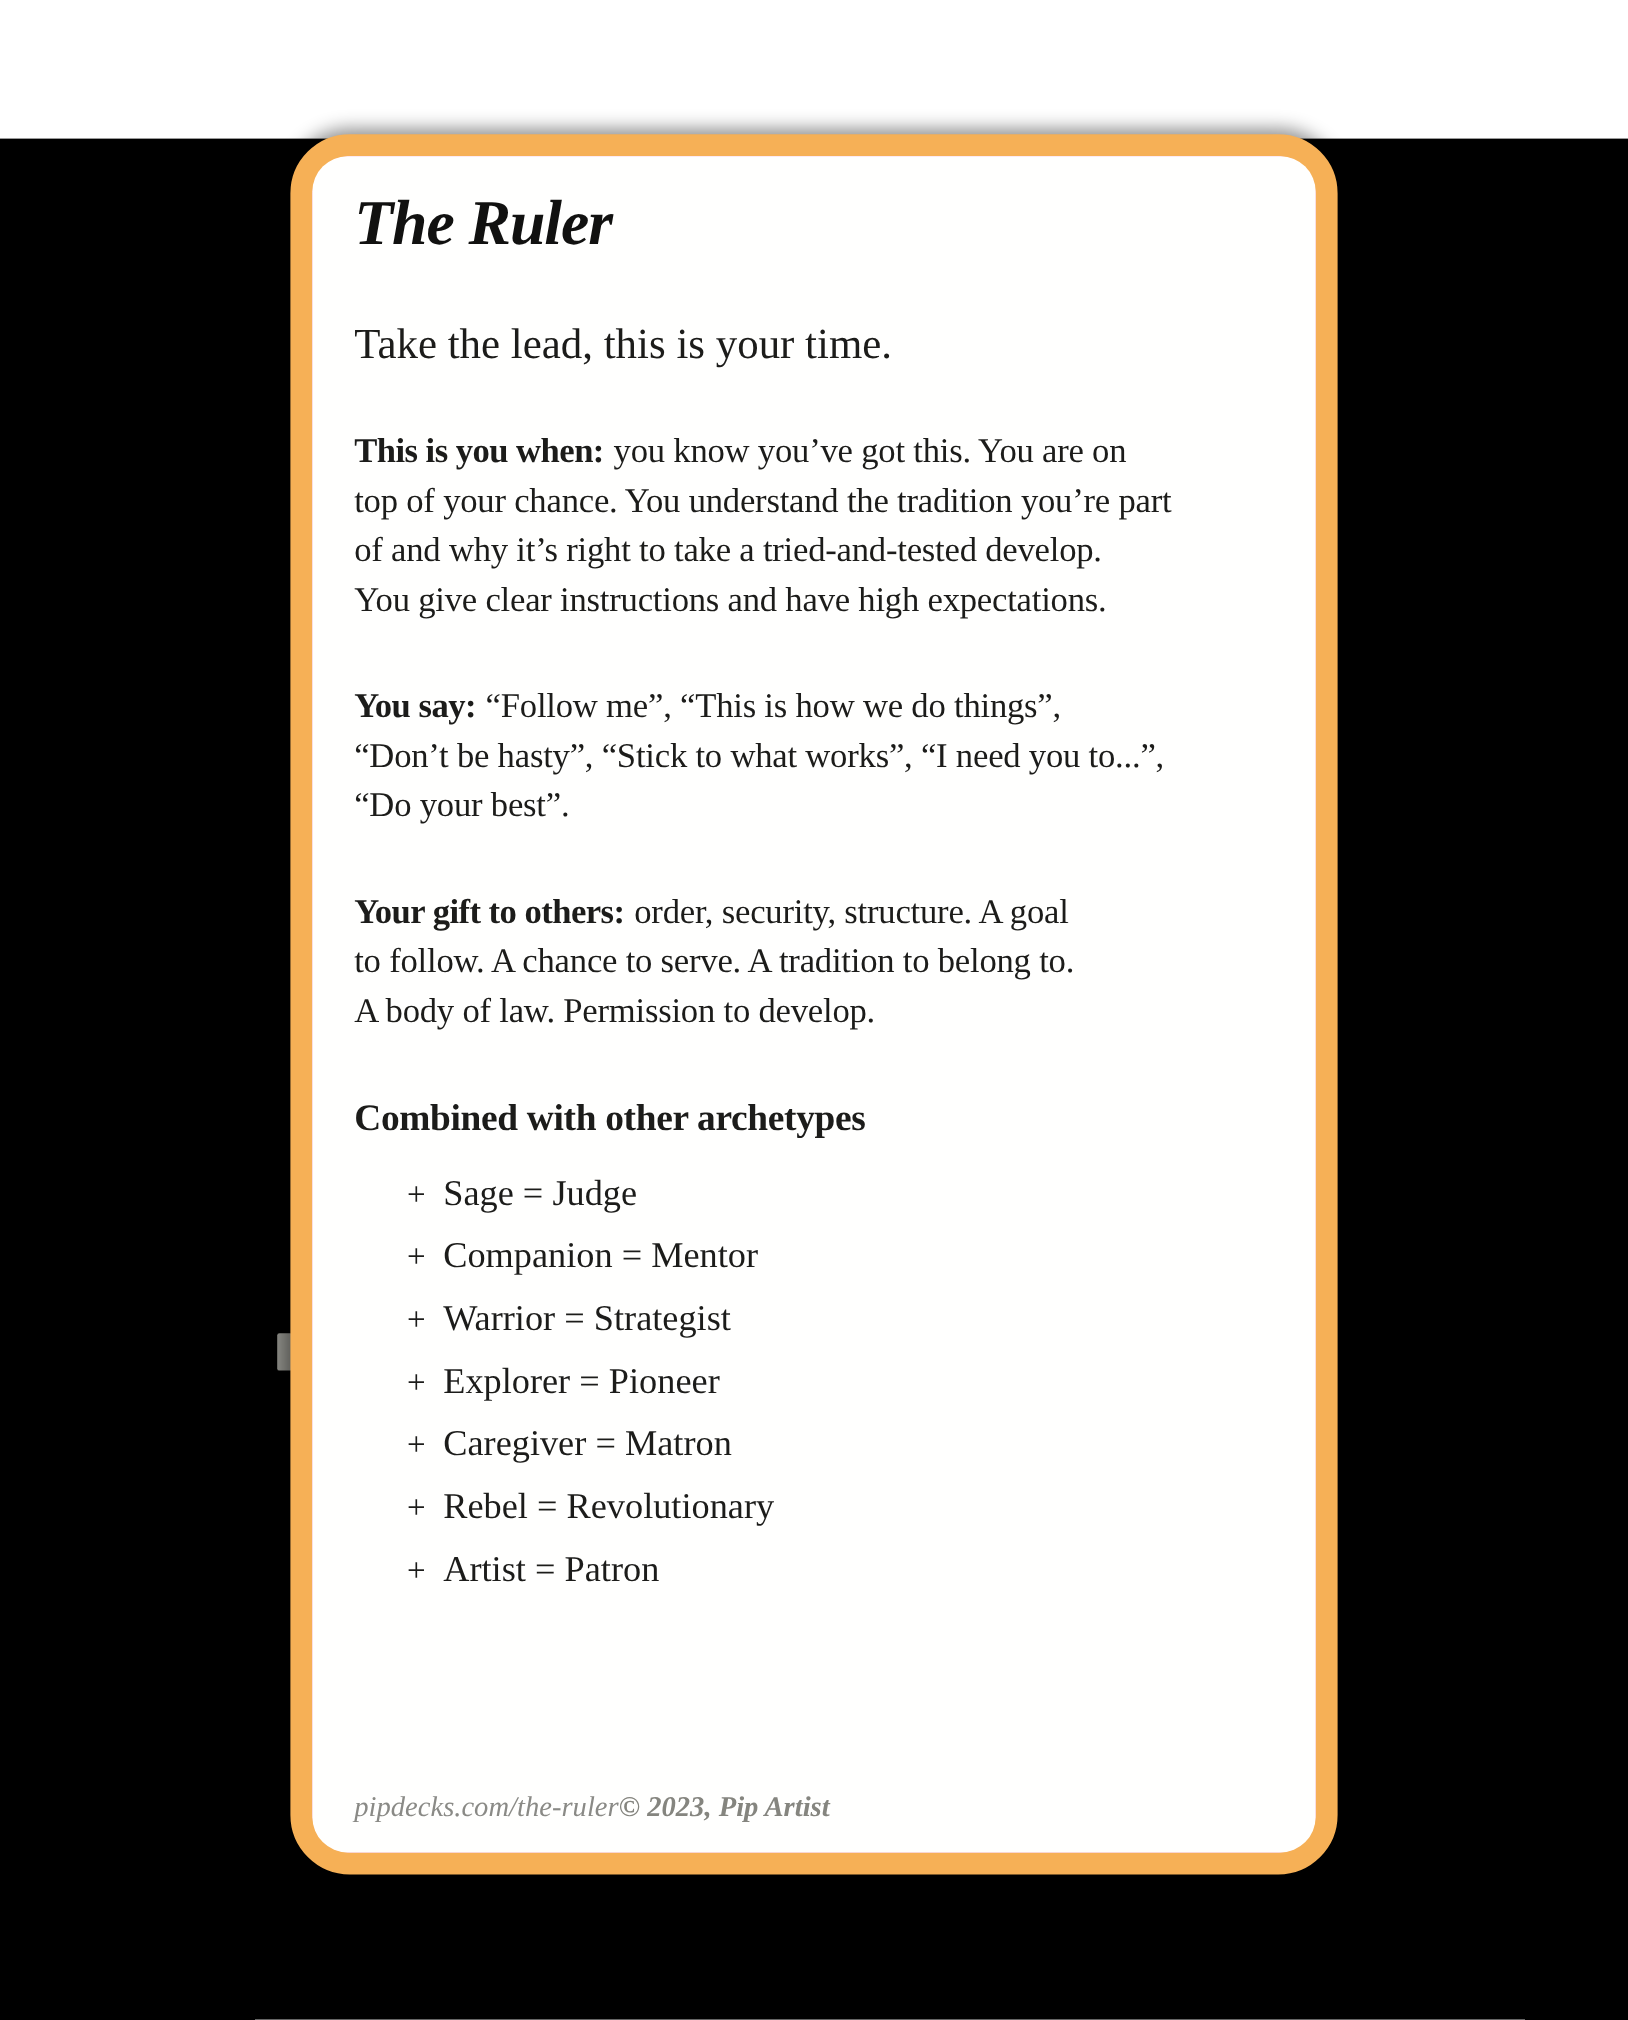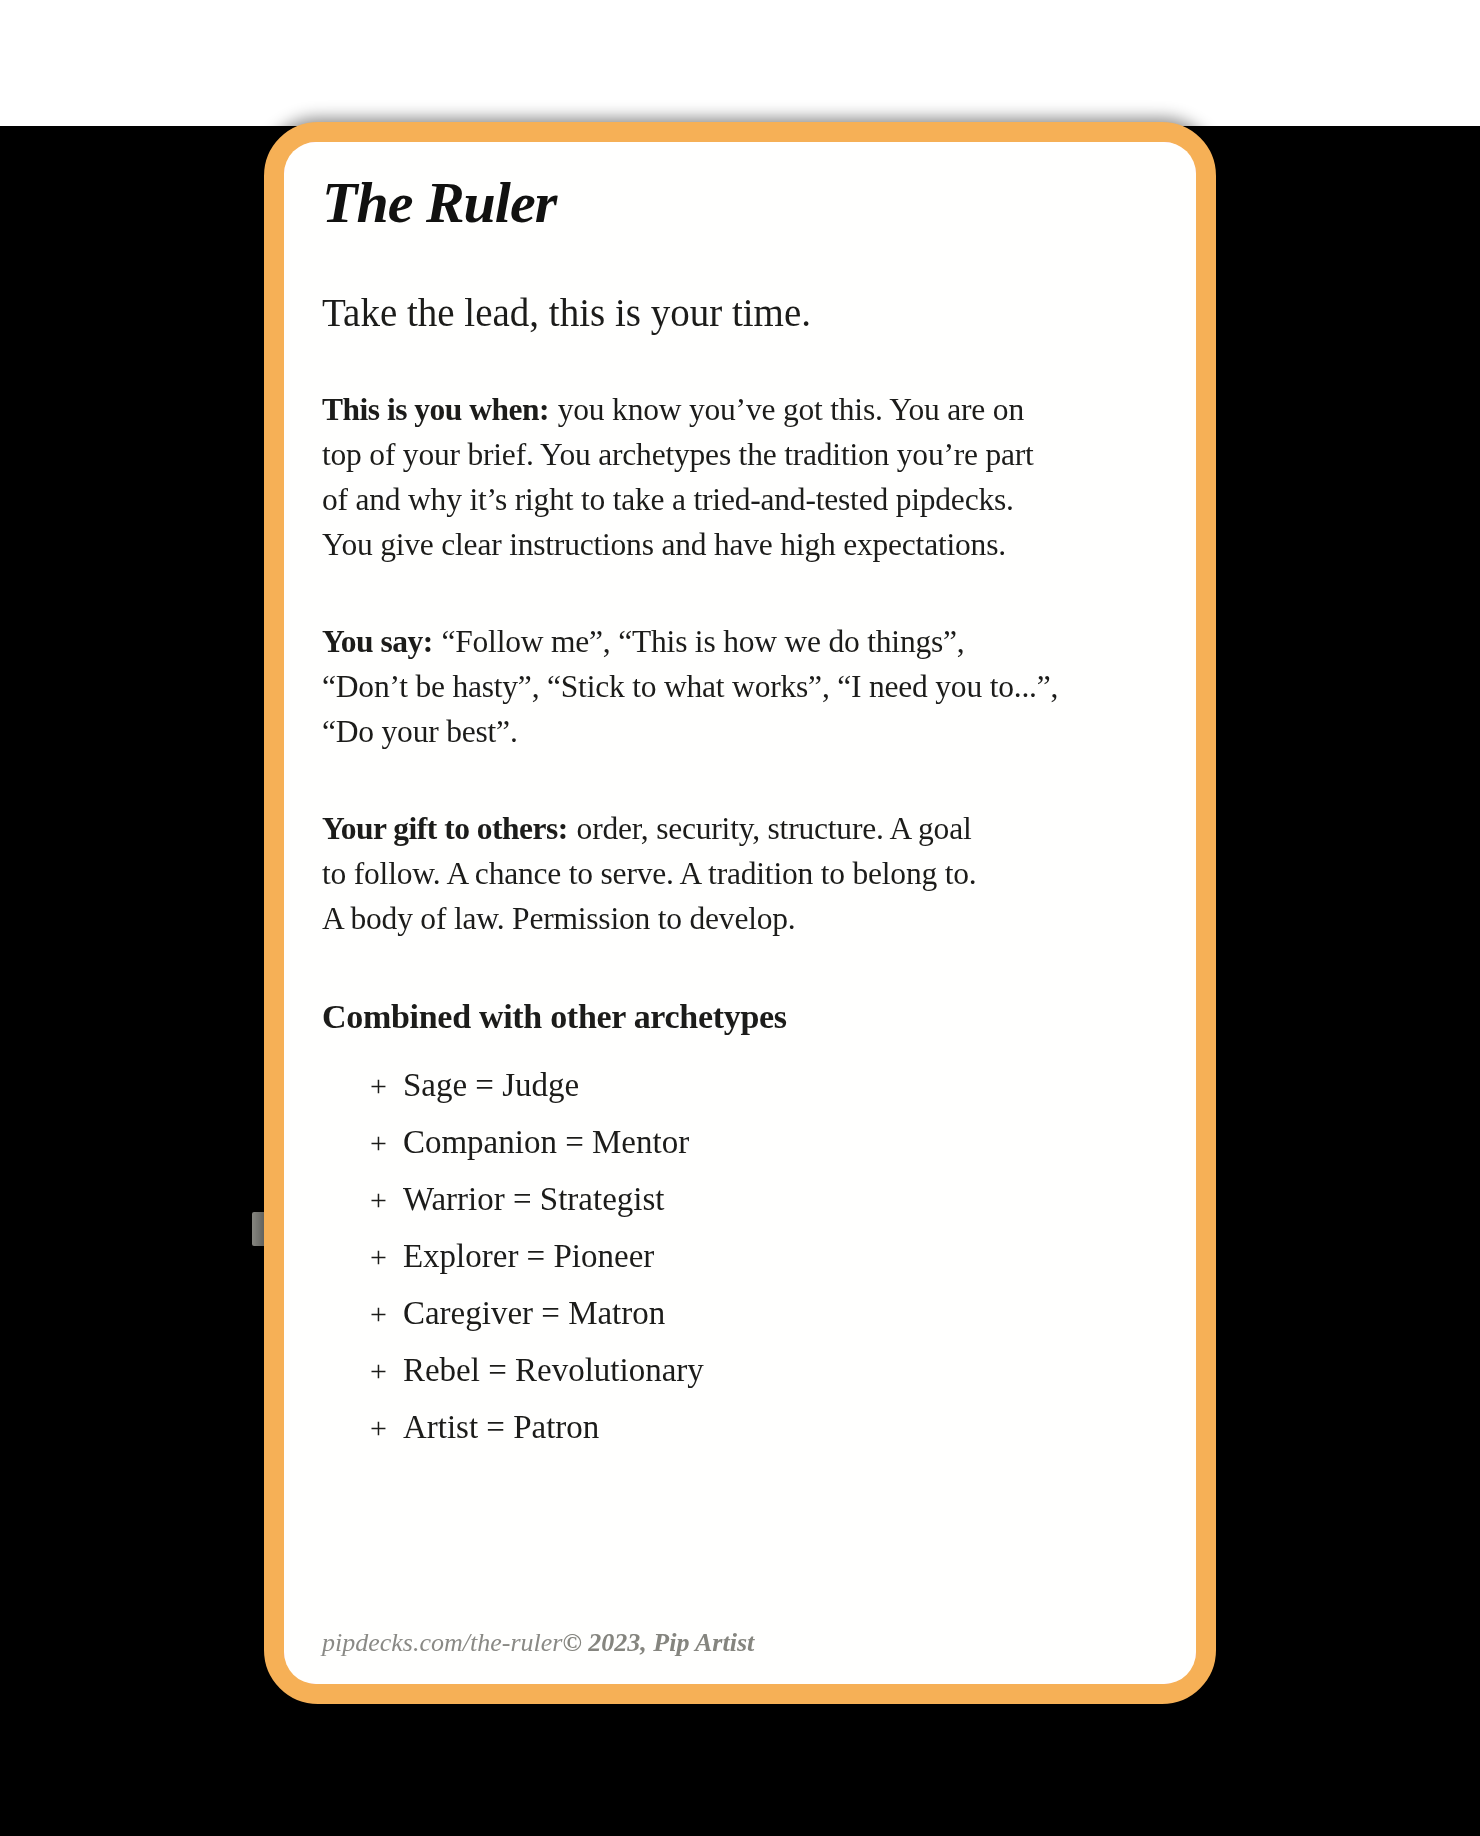--- a/index.html
+++ b/index.html
@@ -123,22 +123,22 @@
 
 <div class="card">
   <div class="card-inner">
 
     <h1 class="title">The Ruler</h1>
 
     <p class="tagline">Take the lead, this is your time.</p>
 
     <p class="para">
       <span class="line"><b class="lead">This is you when:</b><span>you know you’ve got this. You are on</span></span>
-      <span class="line">top of your brief. You archetypes the tradition you’re part</span>
-      <span class="line">of and why it’s right to take a tried-and-tested pipdecks.</span>
+      <span class="line">top of your chance. You understand the tradition you’re part</span>
+      <span class="line">of and why it’s right to take a tried-and-tested develop.</span>
       <span class="line">You give clear instructions and have high expectations.</span>
     </p>
 
     <p class="para">
       <span class="line"><b class="lead">You say:</b><span>“Follow me”, “This is how we do things”,</span></span>
       <span class="line">“Don’t be hasty”, “Stick to what works”, “I need you to...”,</span>
       <span class="line">“Do your best”.</span>
     </p>
 
     <p class="para">

